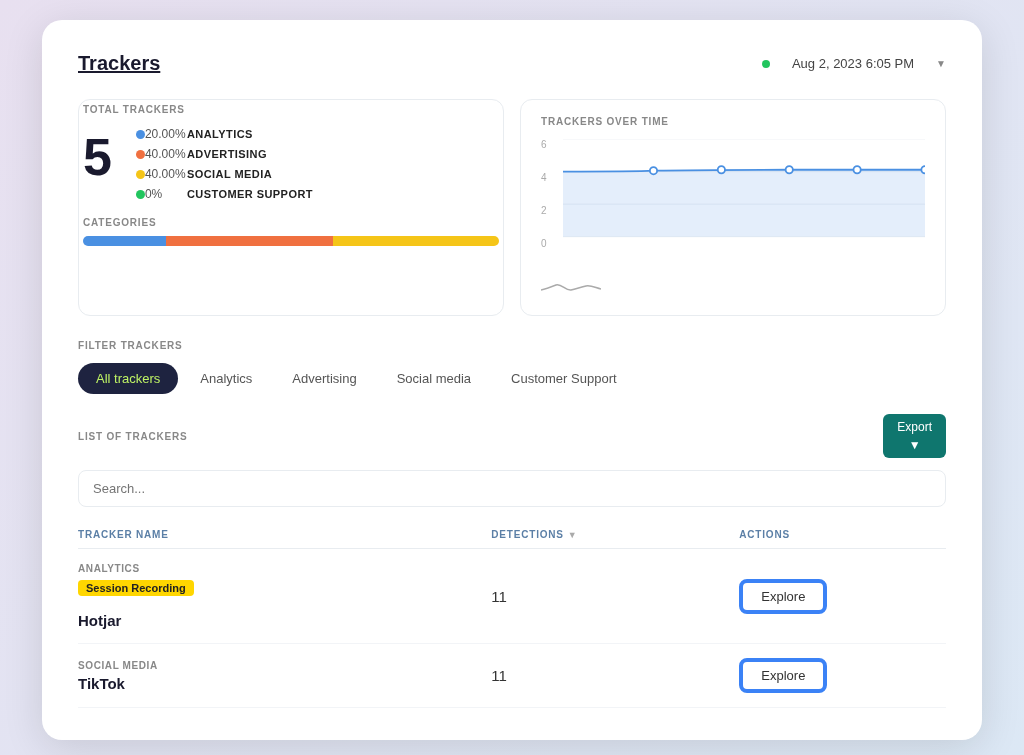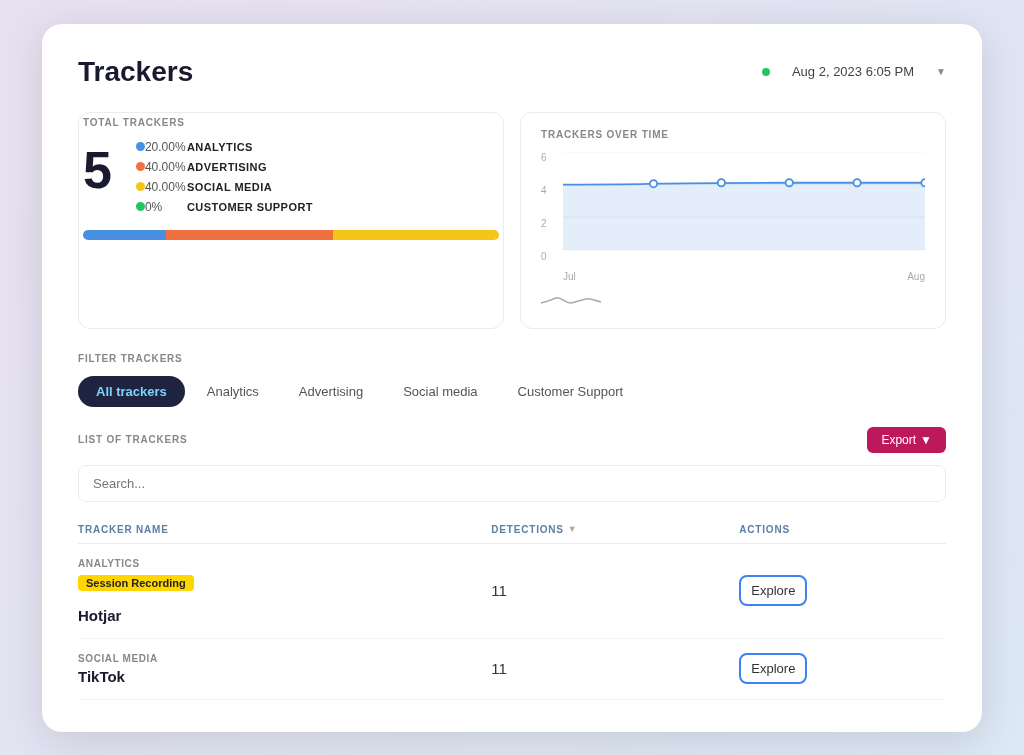--- a/index.html
+++ b/index.html
@@ -20,23 +20,24 @@
       padding: 32px 36px;
     }
     
     .page-header {
       display: flex;
       align-items: center;
       justify-content: space-between;
       margin-bottom: 24px;
     }
     .page-title {
-      font-size: 28px;
+      font-size: 20px;
       font-weight: 700;
       color: #1a1a2e;
+      text-decoration: underline;
     }
     .date-badge {
       display: flex;
       align-items: center;
       gap: 22px;
       font-size: 13px;
       color: #444;
       cursor: pointer;
     }
     .date-dot {
@@ -189,50 +190,51 @@
       border-radius: 20px;
       font-size: 13px;
       cursor: pointer;
       border: none;
       background: transparent;
       color: #555;
       font-weight: 500;
     }
     .filter-tab.active {
       background: #1e2340;
-      color: #7dd3fc;
-      font-weight: 700;
+      color: #bef264;
+      font-weight: 400;
     }
 
     
     .list-section {}
     .list-header {
       display: flex;
       align-items: center;
       justify-content: space-between;
       margin-bottom: 12px;
     }
     .list-label {
       font-size: 10px;
       font-weight: 700;
       letter-spacing: 0.08em;
       color: #888;
       text-transform: uppercase;
     }
     .export-btn {
-      background: #be185d;
+      background: #0f766e;
       color: #fff;
       border: none;
       border-radius: 6px;
       padding: 6px 14px;
       font-size: 12px;
       cursor: pointer;
       display: flex;
       align-items: center;
       gap: 4px;
+      flex-direction: column;
     }
     .search-bar {
       border: 1px solid #e8ecf0;
       border-radius: 8px;
       padding: 10px 14px;
       width: 100%;
       font-size: 13px;
       color: #999;
       margin-bottom: 0;
       outline: none;
@@ -286,24 +288,24 @@
       font-size: 15px;
       font-weight: 600;
       color: #1a1a2e;
     }
     .detection-count {
       font-size: 15px;
       color: #333;
       font-weight: 500;
     }
     .explore-btn {
-      border: 2px solid #3b82f6;
+      border: 4px solid #3b82f6;
       background: #fff;
       border-radius: 8px;
-      padding: 6px 10px;
+      padding: 6px 18px;
       font-size: 13px;
       color: #333;
       cursor: pointer;
       font-weight: 500;
     }
   </style>
 </head>
 <body>
 
 <div class="card">
@@ -341,20 +343,21 @@
     <span class="legend-name">SOCIAL MEDIA</span>
   </div>
             <div class="legend-item">
     <span class="legend-dot" style="background:#22c55e"></span>
     <span class="legend-pct">0%</span>
     <span class="legend-name">CUSTOMER SUPPORT</span>
   </div>
           </div>
       </div>
       <div class="categories-section">
+        <div class="cat-label">CATEGORIES</div>
         <div class="category-bar">
 
         <span class="bar-seg" style="width: 20%; background: rgb(74, 144, 226);"></span>
             <span class="bar-seg" style="width: 40%; background: rgb(240, 112, 64);"></span>
             <span class="bar-seg" style="width: 40%; background: rgb(245, 197, 24);"></span>
           </div>
       </div>
     </div>
 
     <div class="chart-card">
@@ -377,25 +380,20 @@
           <path d="M0,36 C50,36 80,36 100,35 C150,34 200,34 250,34 C300,34 350,34 400,34 L400,108 L0,108 Z" fill="rgba(74,144,226,0.15)"></path>
 
           <path d="M0,36 C50,36 80,36 100,35 C150,34 200,34 250,34 C300,34 350,34 400,34" fill="none" stroke="#4a90e2" stroke-width="2"></path>
 
           <circle cx="100" cy="35" r="4" fill="#fff" stroke="#4a90e2" stroke-width="2"></circle>
           <circle cx="175" cy="34" r="4" fill="#fff" stroke="#4a90e2" stroke-width="2"></circle>
           <circle cx="250" cy="34" r="4" fill="#fff" stroke="#4a90e2" stroke-width="2"></circle>
           <circle cx="325" cy="34" r="4" fill="#fff" stroke="#4a90e2" stroke-width="2"></circle>
           <circle cx="400" cy="34" r="4" fill="#fff" stroke="#4a90e2" stroke-width="2"></circle>
         </svg>
-        <div class="chart-x-labels">
-
-        <span>Jul</span>
-            <span>Aug</span>
-          </div>
       </div>
 
       <div class="mini-chart">
         <svg width="60" height="20" viewBox="0 0 60 20">
           <path d="M0,15 C5,14 10,12 15,10 C20,8 25,16 30,15 C35,14 40,12 45,11 C50,10 55,13 60,14" fill="none" stroke="#aaa" stroke-width="1.5"></path>
         </svg>
       </div>
     </div>
   </div>
 

